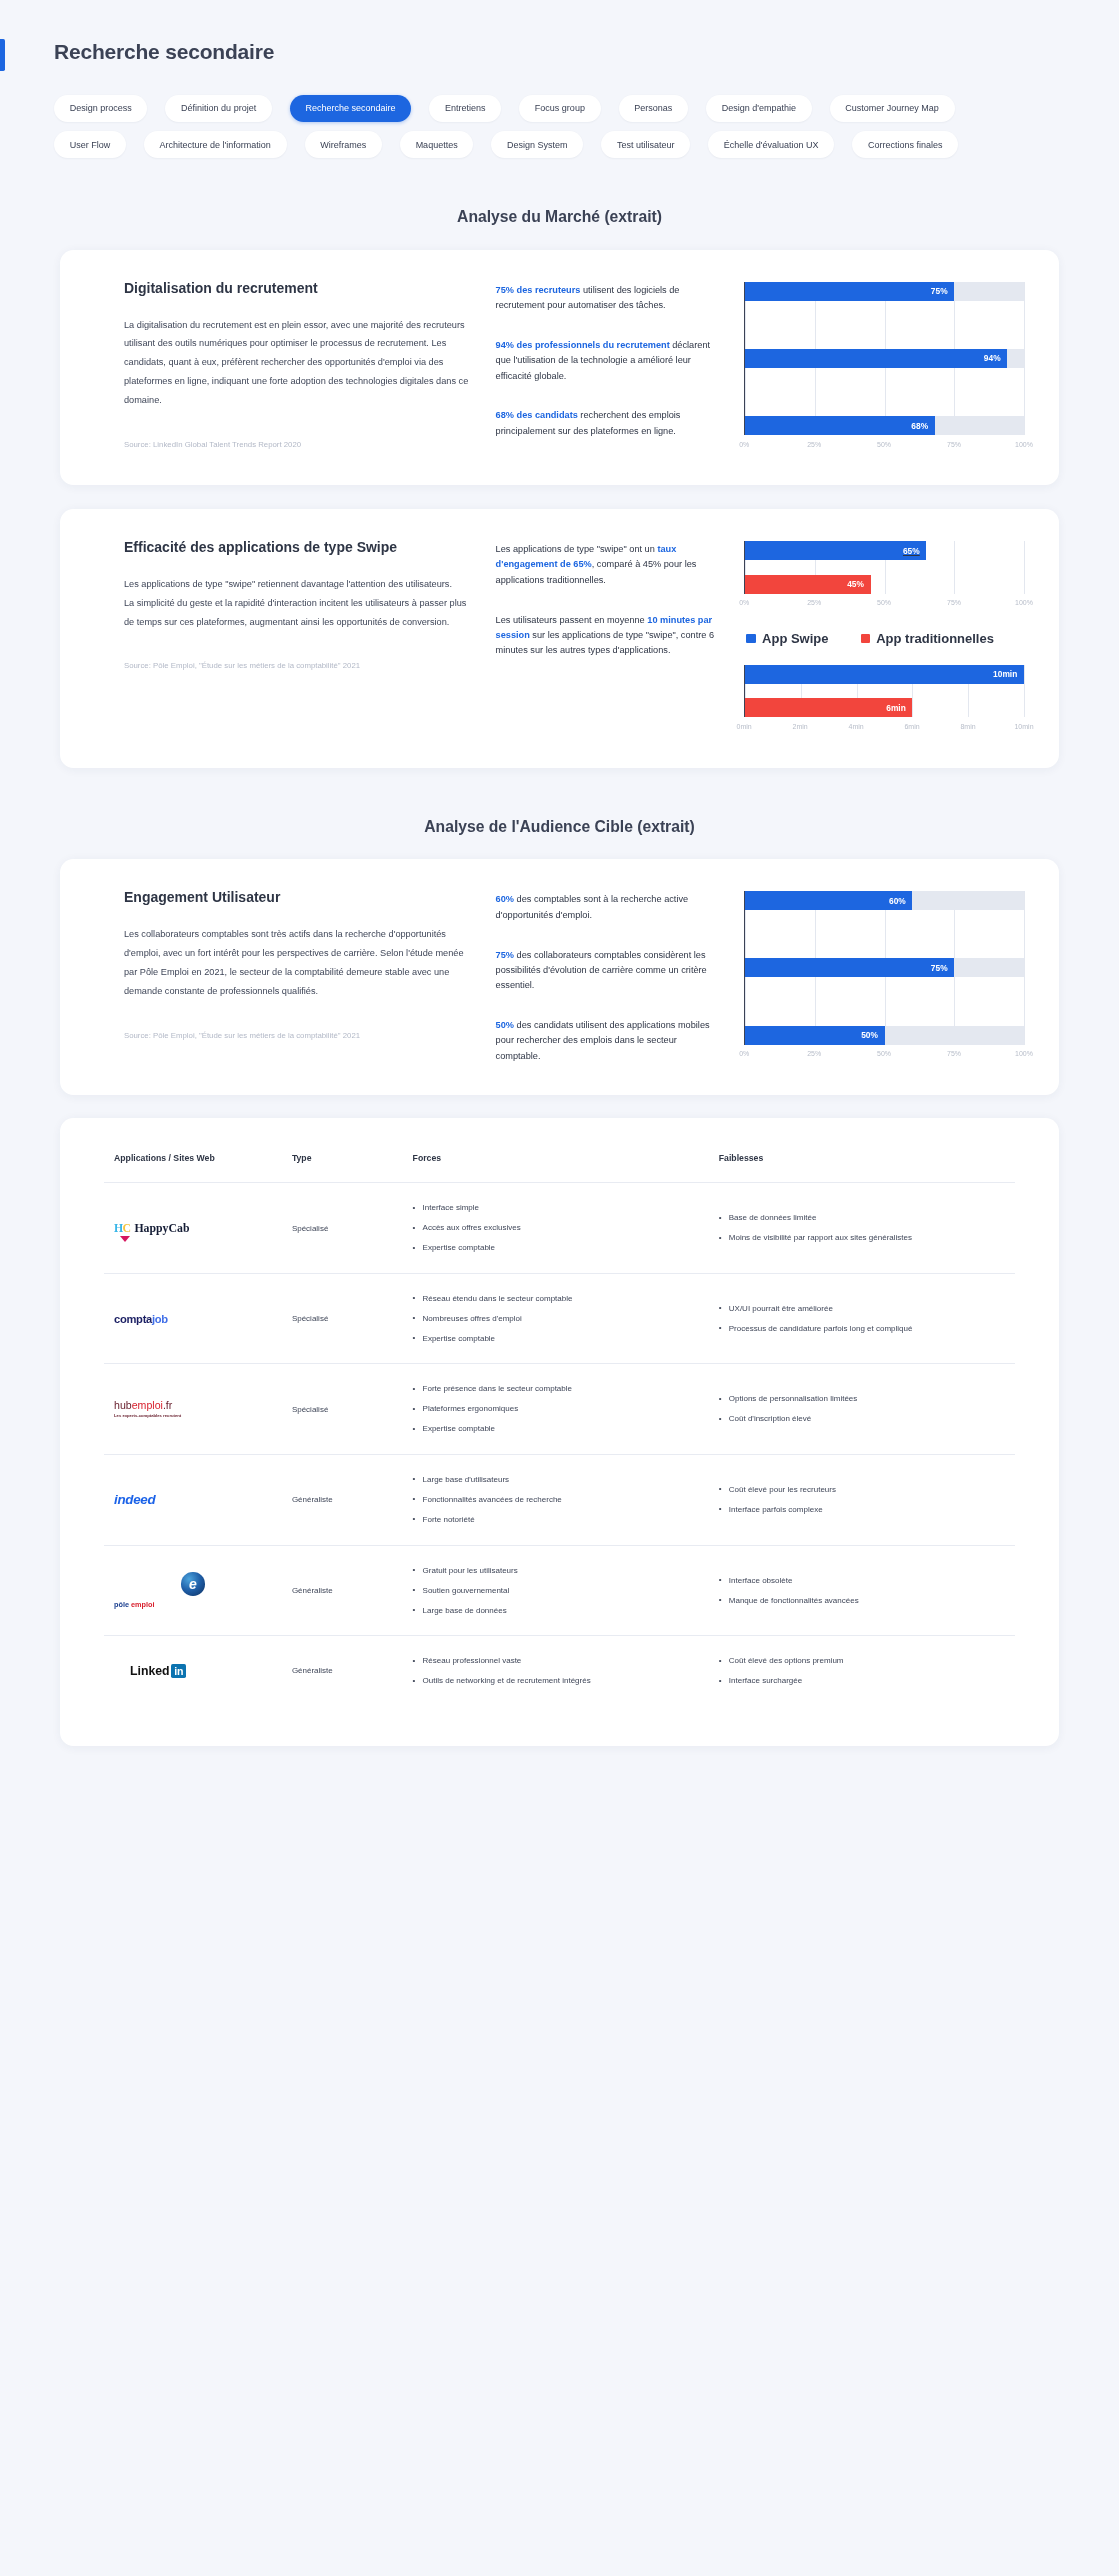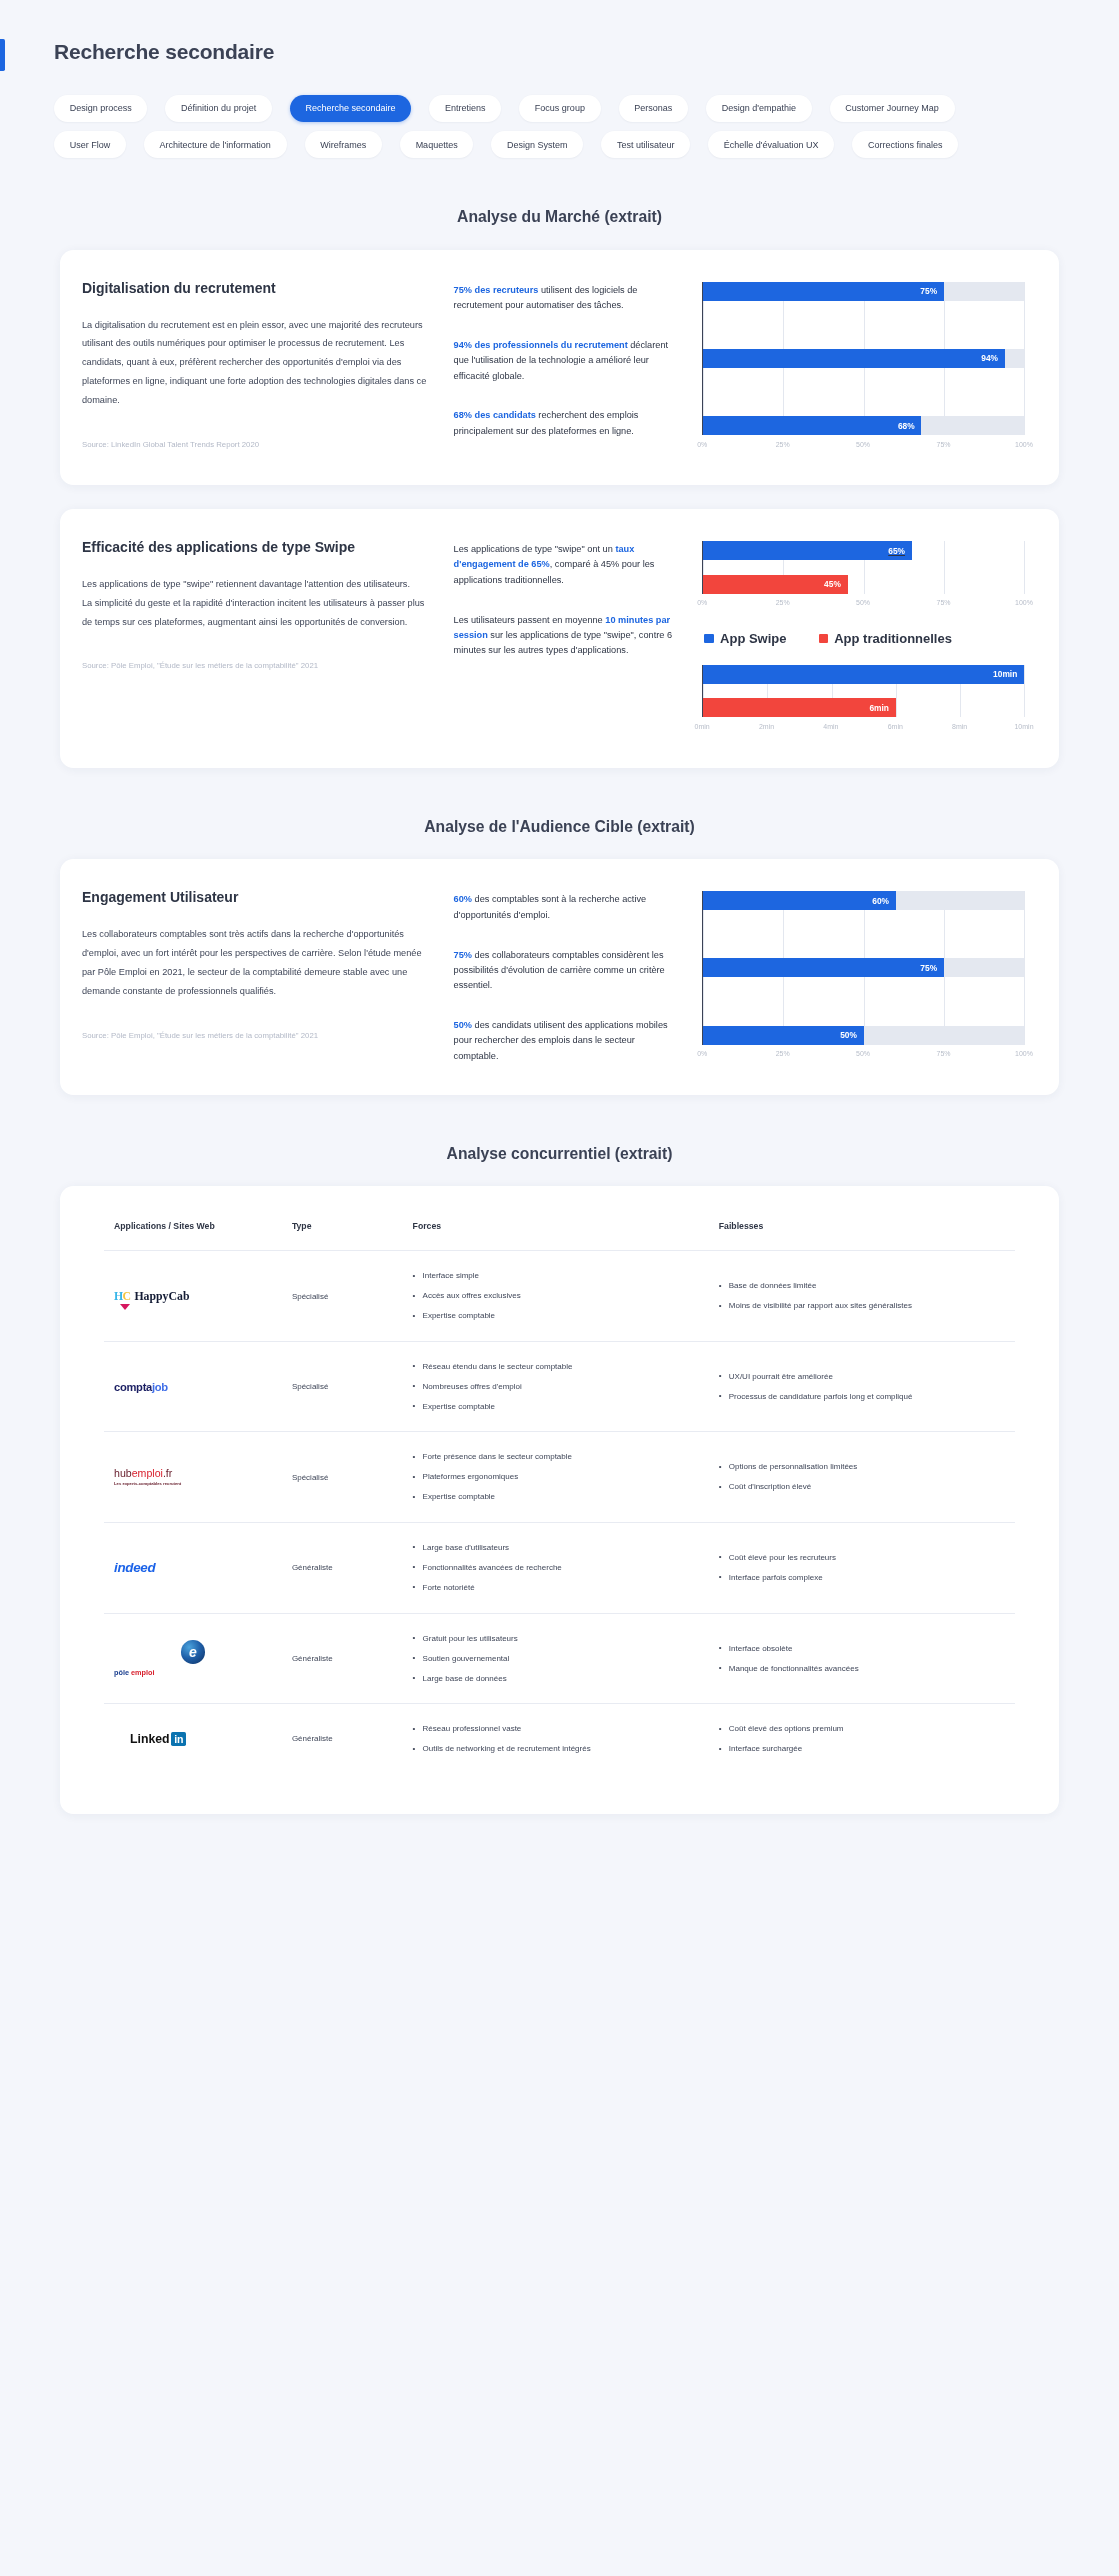--- a/index.html
+++ b/index.html
@@ -43,21 +43,21 @@
     text-align: center;
     font-size: 15.7px;
     font-weight: 700;
     color: #3b4255;
     margin: 50px 0 23.5px 0;
   }
   .inner-card {
     background: #ffffff;
     border-radius: 13.4px;
     box-shadow: 0 1.7px 10px rgba(40,55,90,0.055);
-    padding: 30px 35px 30px 22px;
+    padding: 30px 35px 30px 64px;
     margin: 0 60px 23.5px 60px;
   }
 
   .card-cols { display: flex; align-items: flex-start; gap: 24.6px; }
   .col-text { width: 347px; flex: 0 0 347px; }
   .col-stats { width: 224px; flex: 0 0 224px; padding-top: 3.4px; }
   .col-chart { flex: 1 1 auto; padding-top: 2.2px; }
 
   .card-title { font-size: 14px; font-weight: 700; color: #2e3545; margin-bottom: 20px; }
   .card-body p {
@@ -400,21 +400,20 @@
               <span style="left: 25%;">25%</span>
               <span style="left: 50%;">50%</span>
               <span style="left: 75%;">75%</span>
               <span style="left: 100%;">100%</span>
             </div>
           </div>
       </div>
     </div>
   </div>
 
-  <h2 class="section-title">Analyse concurrentiel (extrait)</h2>
 
   <div class="comp-card">
     <table class="comp-table">
       <thead>
         <tr id="comp-head">
             <th class="col-logo">Applications / Sites Web</th>
             <th class="col-type">Type</th>
             <th class="col-forces">Forces</th>
             <th class="col-faibl">Faiblesses</th>
           </tr>

